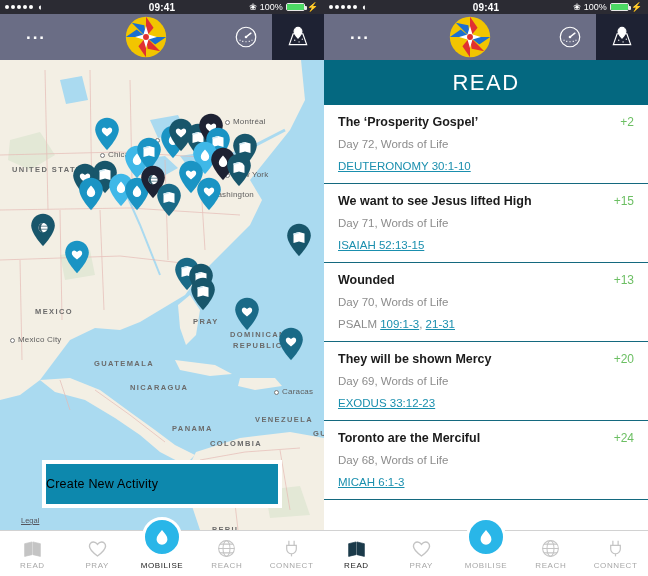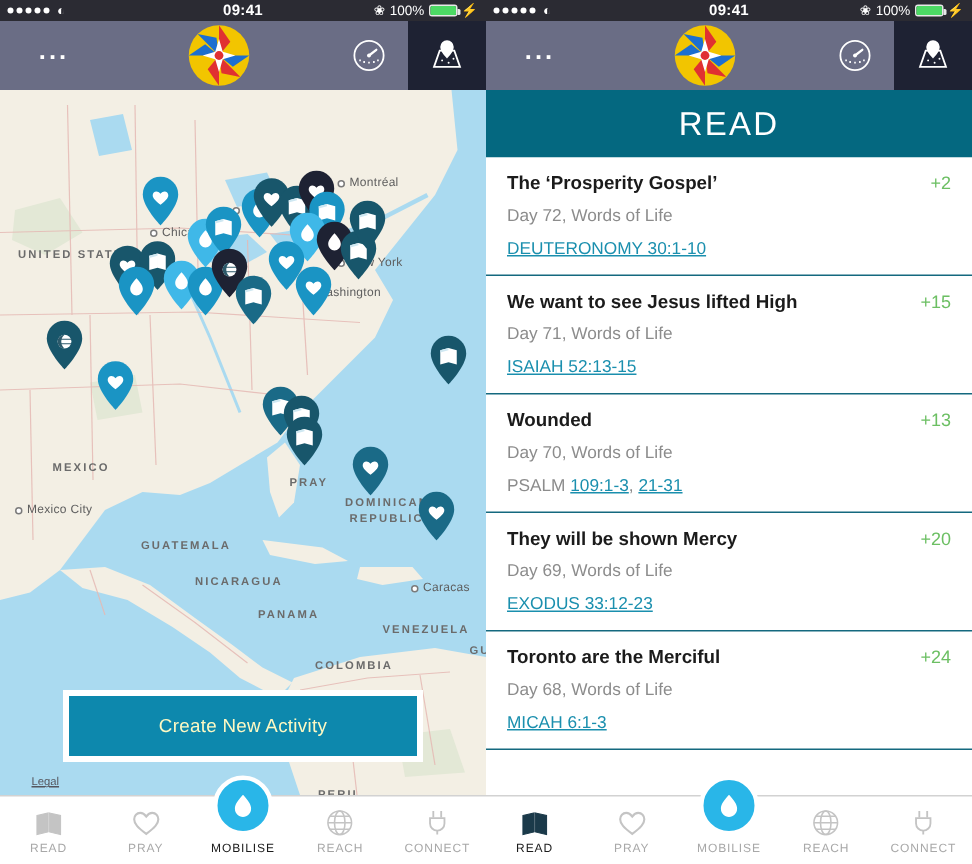--- a/index.html
+++ b/index.html
@@ -54,21 +54,21 @@
     letter-spacing: 1.4px; white-space: nowrap; font-weight: bold;
   }
   .map-label.city { letter-spacing: .2px; font-weight: normal; font-size: 8px; color: #5e5e5e; }
   .city-dot { position:absolute; width:5px;height:5px;border:1px solid #7a7a7a;border-radius:50%; background:#fff;}
   .pin { position: absolute; width: 26px; height: 34px; }
   .create-wrap {
     position: absolute; left: 42px; right: 42px; bottom: 22px;
     background: #fff; padding: 4px; 
   }
   .create-btn {
-    background: #0d88ad; color: #fef9c3; text-align: center;
+    background: #0d88ad; color: #000000; 
     font-size: 12.5px; padding: 13px 0; letter-spacing: .2px;
   }
   .legal {
     position: absolute; left: 8px; bottom: 5px; font-size: 7.5px;
     color: #55555d; text-decoration: underline; padding-left: 13px;
   }
 
   
   .read-header {
     background: #046880; color: #fff; height: 45px; flex: none;
@@ -226,21 +226,21 @@
           <div class="map-label city" style="left: 210px; top: 130px;">Washington</div>
           <div class="city-dot" style="left: 202px; top: 133px;"></div>
           <div class="map-label" style="left: 35px; top: 247px;">MEXICO</div>
           <div class="map-label city" style="left: 18px; top: 275px;">Mexico City</div>
           <div class="city-dot" style="left: 10px; top: 278px;"></div>
           <div class="map-label" style="left: 193px; top: 257px;">PRAY</div>
           <div class="map-label" style="left: 230px; top: 270px;">DOMINICAN</div>
           <div class="map-label" style="left: 233px; top: 281px;">REPUBLIC</div>
           <div class="map-label" style="left: 94px; top: 299px;">GUATEMALA</div>
           <div class="map-label" style="left: 130px; top: 323px;">NICARAGUA</div>
-          <div class="map-label" style="left: 172px; top: 345px;">PANAMA</div>
+          <div class="map-label" style="left: 172px; top: 364px;">PANAMA</div>
           <div class="map-label city" style="left: 282px; top: 327px;">Caracas</div>
           <div class="city-dot" style="left: 274px; top: 330px;"></div>
           <div class="map-label" style="left: 255px; top: 355px;">VENEZUELA</div>
           <div class="map-label" style="left: 210px; top: 379px;">COLOMBIA</div>
           <div class="map-label" style="left: 313px; top: 369px;">GU</div>
           <div class="map-label" style="left: 212px; top: 465px;">PERU</div>
         </div>
       <div id="map-pins">
           <div class="pin" style="left: 94px; top: 57px;"><svg viewBox="0 0 26 34">
               <path d="M13 .8 C6.4 .8 1.2 6 1.2 12.6 C1.2 21 13 33.2 13 33.2 S24.8 21 24.8 12.6 C24.8 6 19.6 .8 13 .8z" fill="#1a94c4"></path>

